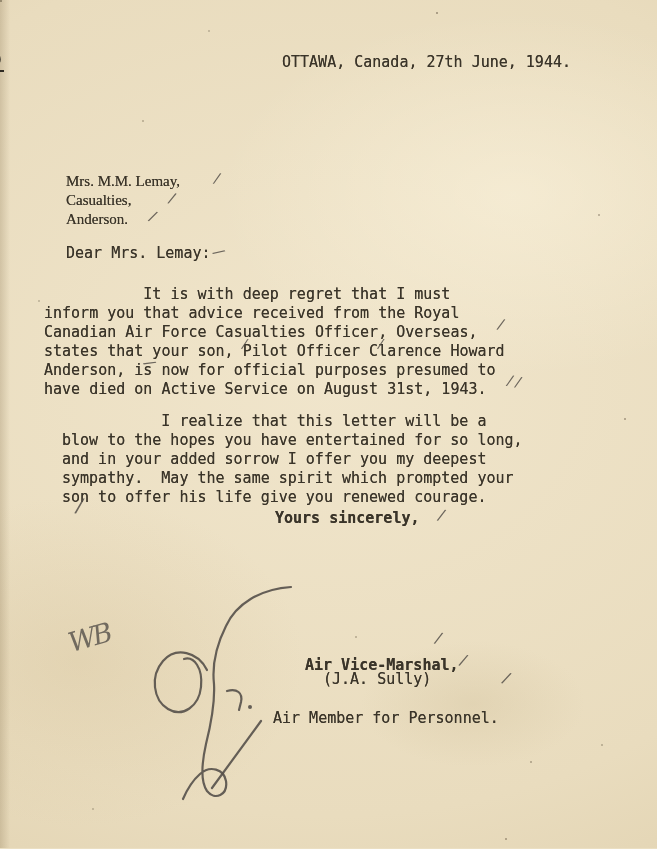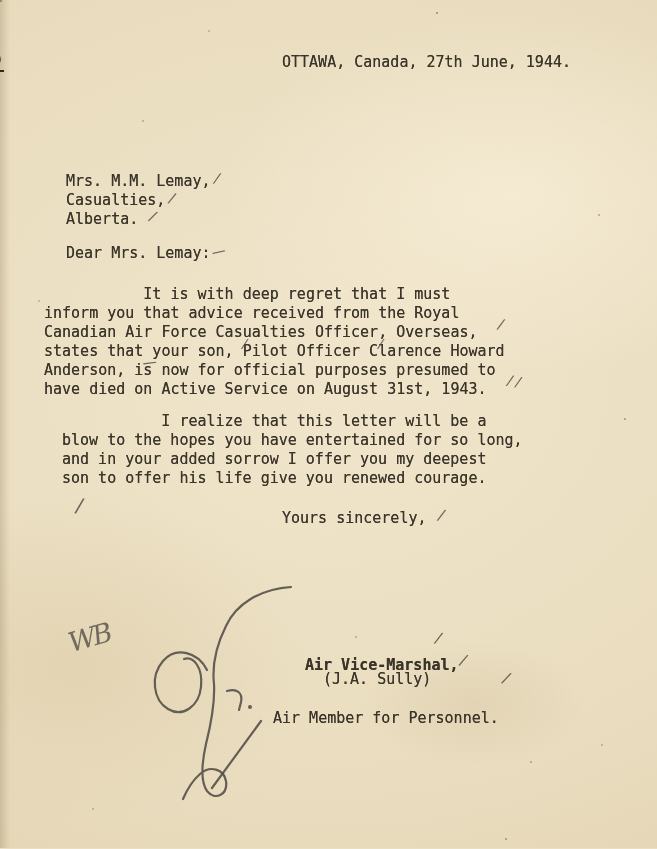--- a/index.html
+++ b/index.html
@@ -50,25 +50,25 @@
   .typed{
     position:absolute;
     color:var(--ink);
     font-size:15px;
     line-height:19px;
     white-space:pre;
     text-shadow:0 0 .6px rgba(58,52,41,.8);
   }
   .tline{white-space:pre;}
   .date{left:282px;top:53px;}
-  .recipient{left:66px;top:172px;}
+  .recipient{left:66px;top:172px;font-family:Liberation Serif, serif;}
   .salutation{left:66px;top:244px;text-align:center;}
   .para1{left:44px;top:285px;}
   .para2{left:62px;top:412px;}
-  .closing{left:282px;top:509px;}
+  .closing{left:275px;top:509px;font-weight:bold;}
   .sig-name{left:323px;top:634px;margin-top:36px;}
   .sig-title1{left:305px;top:656px;font-weight:bold;}
   .sig-title2{left:273px;top:709px;}
   .fragment{
     position:absolute;left:-9px;top:50px;
     color:#2e2a22;font-weight:bold;font-size:17px;
     border-bottom:2px solid #2e2a22;padding:0 3px 0 0;
     text-shadow:0 0 .5px #2e2a22;
   }
   .tick{
@@ -106,27 +106,27 @@
 
 <div class="page">
 
   <div class="edge-shade"></div>
   <div class="specks"></div>
 
   <span class="fragment">D</span>
 
   <div class="typed date">OTTAWA, Canada, 27th June, 1944.</div>
 
-  <div class="typed recipient"><div class="tline">Mrs. M.M. Lemay,</div><div class="tline">Casualties,</div><div class="tline">Alberta.</div></div>
+  <div class="typed recipient"><div class="tline">Mrs. M.M. Lemay,</div><div class="tline">Casualties,</div><div class="tline">Anderson.</div></div>
 
   <div class="typed salutation">Dear Mrs. Lemay:</div>
 
   <div class="typed para1"><div class="tline">           It is with deep regret that I must</div><div class="tline">inform you that advice received from the Royal</div><div class="tline">Canadian Air Force Casualties Officer, Overseas,</div><div class="tline">states that your son, Pilot Officer Clarence Howard</div><div class="tline">Anderson, is now for official purposes presumed to</div><div class="tline">have died on Active Service on August 31st, 1943.</div></div>
 
-  <div class="typed para2"><div class="tline">           I realize that this letter will be a</div><div class="tline">blow to the hopes you have entertained for so long,</div><div class="tline">and in your added sorrow I offer you my deepest</div><div class="tline">son to offer his life give you renewed courage.</div></div>
+  <div class="typed para2"><div class="tline">           I realize that this letter will be a</div><div class="tline">blow to the hopes you have entertained for so long,</div><div class="tline">and in your added sorrow I offer you my deepest</div><div class="tline">sympathy.  May the same spirit which prompted your</div><div class="tline">son to offer his life give you renewed courage.</div></div>
 
   <div class="typed closing">Yours sincerely,</div>
 
   <div class="typed sig-name">(J.A. Sully)</div>
 
   <div class="typed sig-title1">Air Vice-Marshal,</div>
 
   <div class="typed sig-title2">Air Member for Personnel.</div>
 
   <div class="initials">WB</div>

